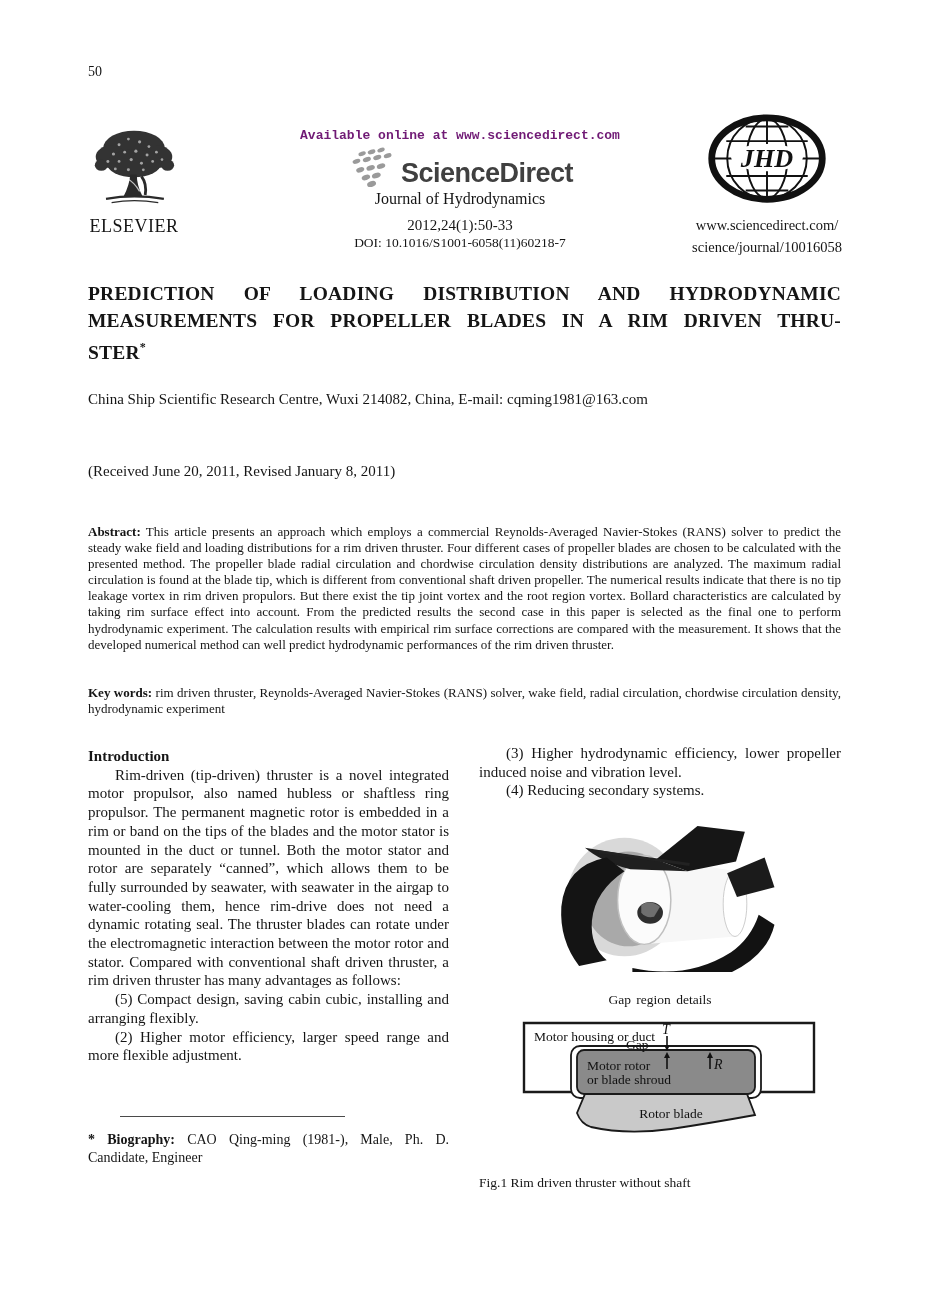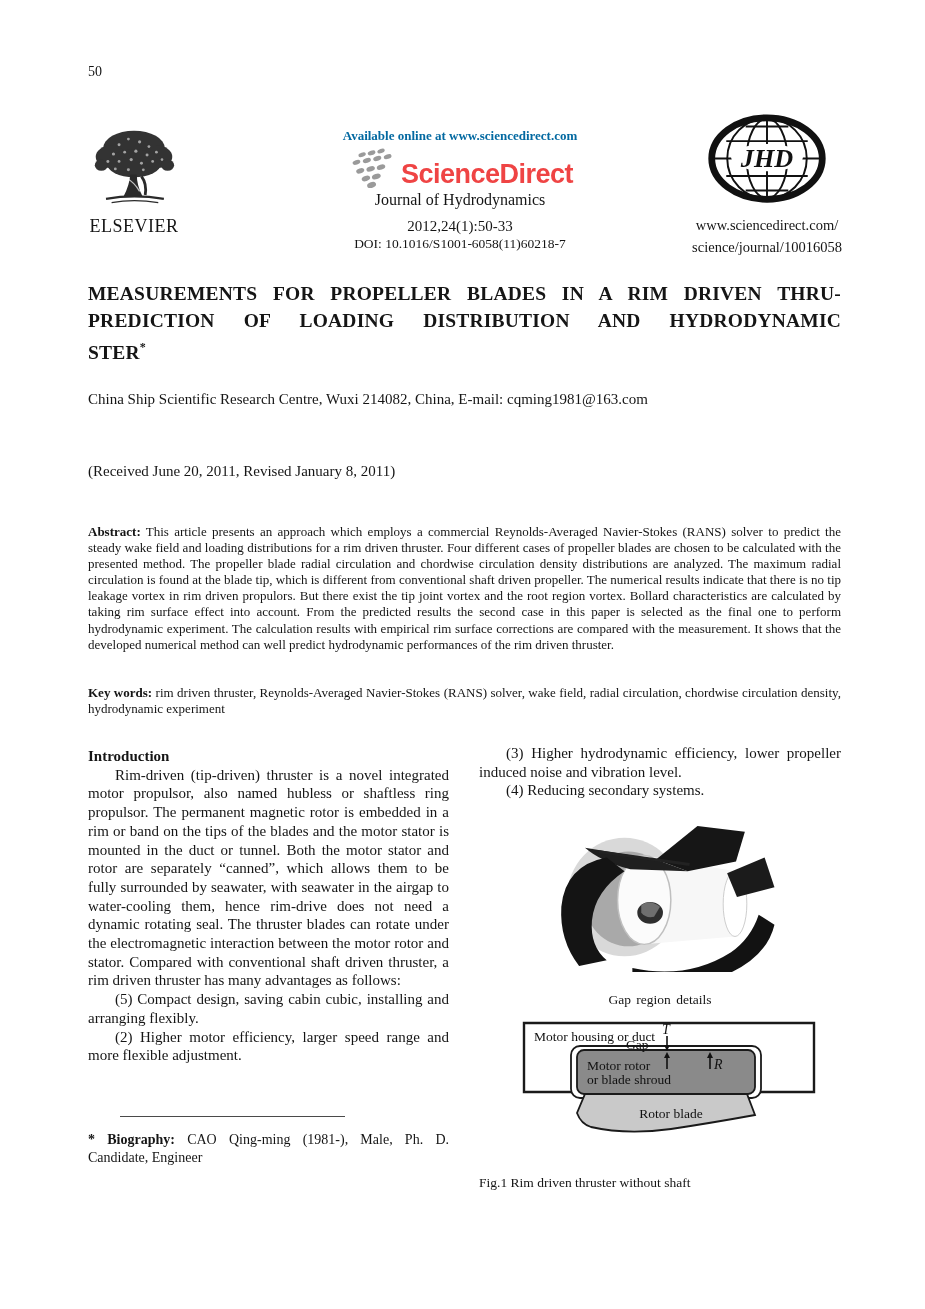--- a/index.html
+++ b/index.html
@@ -5,23 +5,23 @@
   html,body{margin:0;padding:0;background:#e8e8e8;}
   .page{
     position:relative;width:925px;height:1309px;background:#ffffff;
     font-family:"Liberation Serif",serif;color:#151515;margin:0 auto;overflow:hidden;padding-left:48px;
   }
   
   .page-number{position:absolute;left:88px;top:64px;font-size:14px;}
   .elsevier{position:absolute;left:84px;top:126px;width:100px;text-align:center;}
   .elsevier .wordmark{font-size:18px;letter-spacing:0.5px;margin-top:2px;}
   .hdr-center{position:absolute;left:300px;top:128px;width:320px;text-align:center;}
-  .available{font-family:Liberation Serif, serif;font-size:13px;font-weight:600;color:#0369a1;}
+  .available{font-family:Liberation Mono, monospace;font-size:13px;font-weight:600;color:#701a75;}
   .sd-row{display:flex;justify-content:center;align-items:flex-end;margin-top:4px;height:40px;}
-  .sd-wordmark{font-family:"Liberation Sans",sans-serif;font-size:27px;font-weight:700;letter-spacing:-0.5px;color:#ef4444;line-height:1;margin-left:2px;}
+  .sd-wordmark{font-family:"Liberation Sans",sans-serif;font-size:27px;font-weight:700;letter-spacing:-0.5px;color:#404040;line-height:1;margin-left:2px;}
   .journal-name{font-size:16px;margin-top:3px;}
   .vol-info{font-size:15px;margin-top:9px;}
   .doi{font-size:13.5px;margin-top:1px;}
   .jhd{position:absolute;left:678px;top:112px;width:178px;text-align:center;}
   .jhd-url{font-size:14.5px;line-height:19px;margin-top:3px;}
   
   .title{position:absolute;left:88px;top:281px;width:753px;font-size:19.5px;font-weight:bold;line-height:26.5px;letter-spacing:0.2px;}
   .tline{text-align:justify;text-align-last:justify;}
   .tline.last{text-align:right;text-align-last:left;}
   .title sup{font-size:12px;}
@@ -132,22 +132,22 @@
       <ellipse cx="66" cy="48" rx="41" ry="41.5" fill="none" stroke="#111" stroke-width="2"></ellipse>
       <line x1="66" y1="6" x2="66" y2="90" stroke="#111" stroke-width="2"></line>
       <ellipse cx="66" cy="47" rx="37" ry="14" fill="#ffffff"></ellipse>
       <text x="66" y="57" text-anchor="middle" font-size="27" font-weight="bold" font-style="italic" fill="#111">JHD</text>
     </svg>
     <div class="jhd-url">www.sciencedirect.com/</div>
     <div class="jhd-url">science/journal/10016058</div>
   </div>
 
   <div class="title">
+    <div class="tline">PREDICTION OF LOADING DISTRIBUTION AND HYDRODYNAMIC</div>
     <div class="tline">MEASUREMENTS FOR PROPELLER BLADES IN A RIM DRIVEN THRU-</div>
-    <div class="tline">PREDICTION OF LOADING DISTRIBUTION AND HYDRODYNAMIC</div>
     <div class="tline last"><span>STER</span><sup>*</sup></div>
   </div>
 
   <div class="authors">
     <div>China Ship Scientific Research Centre, Wuxi 214082, China, E-mail: cqming1981@163.com</div>
   </div>
 
   <div class="received">(Received June 20, 2011, Revised January 8, 2011)</div>
 
   <div class="abstract">

